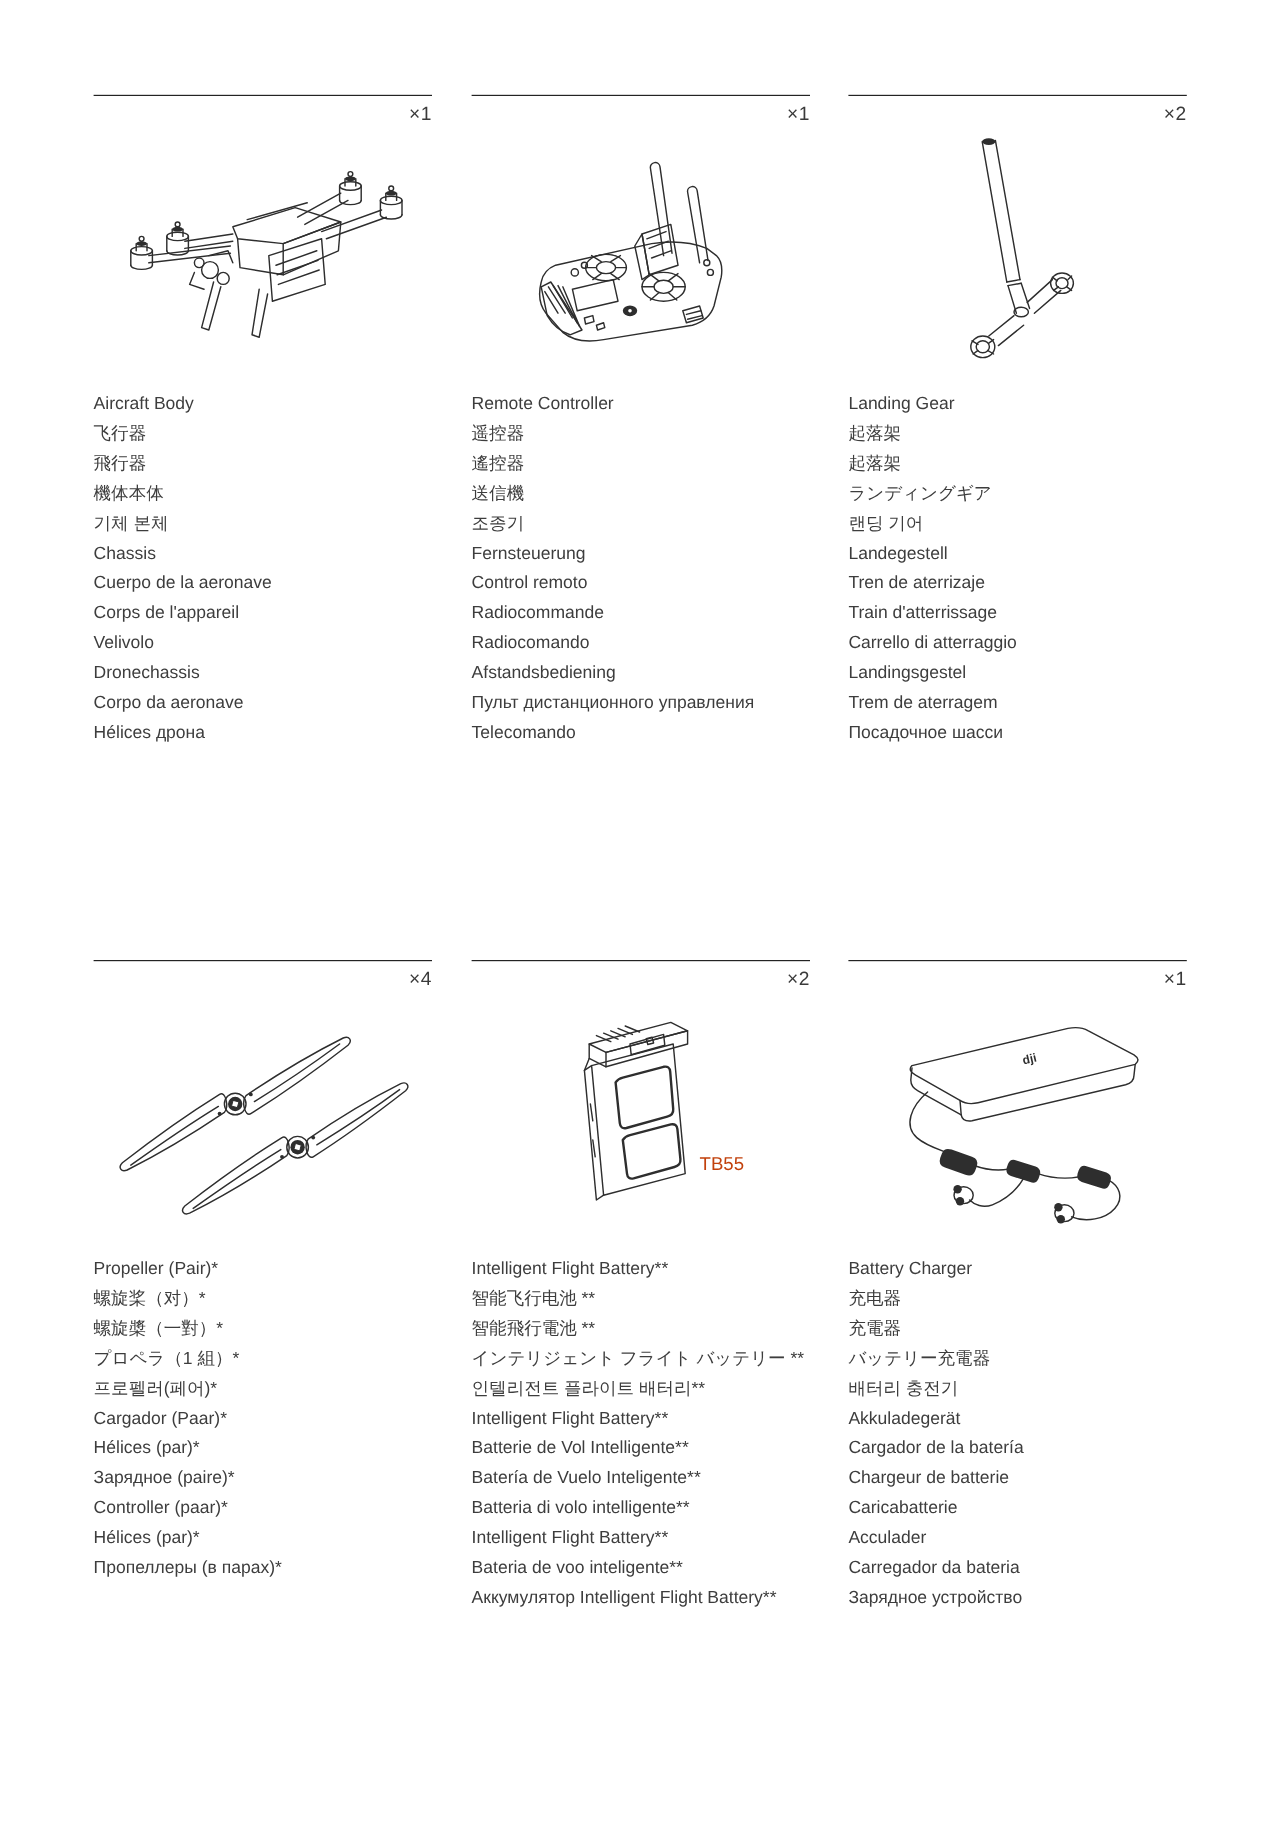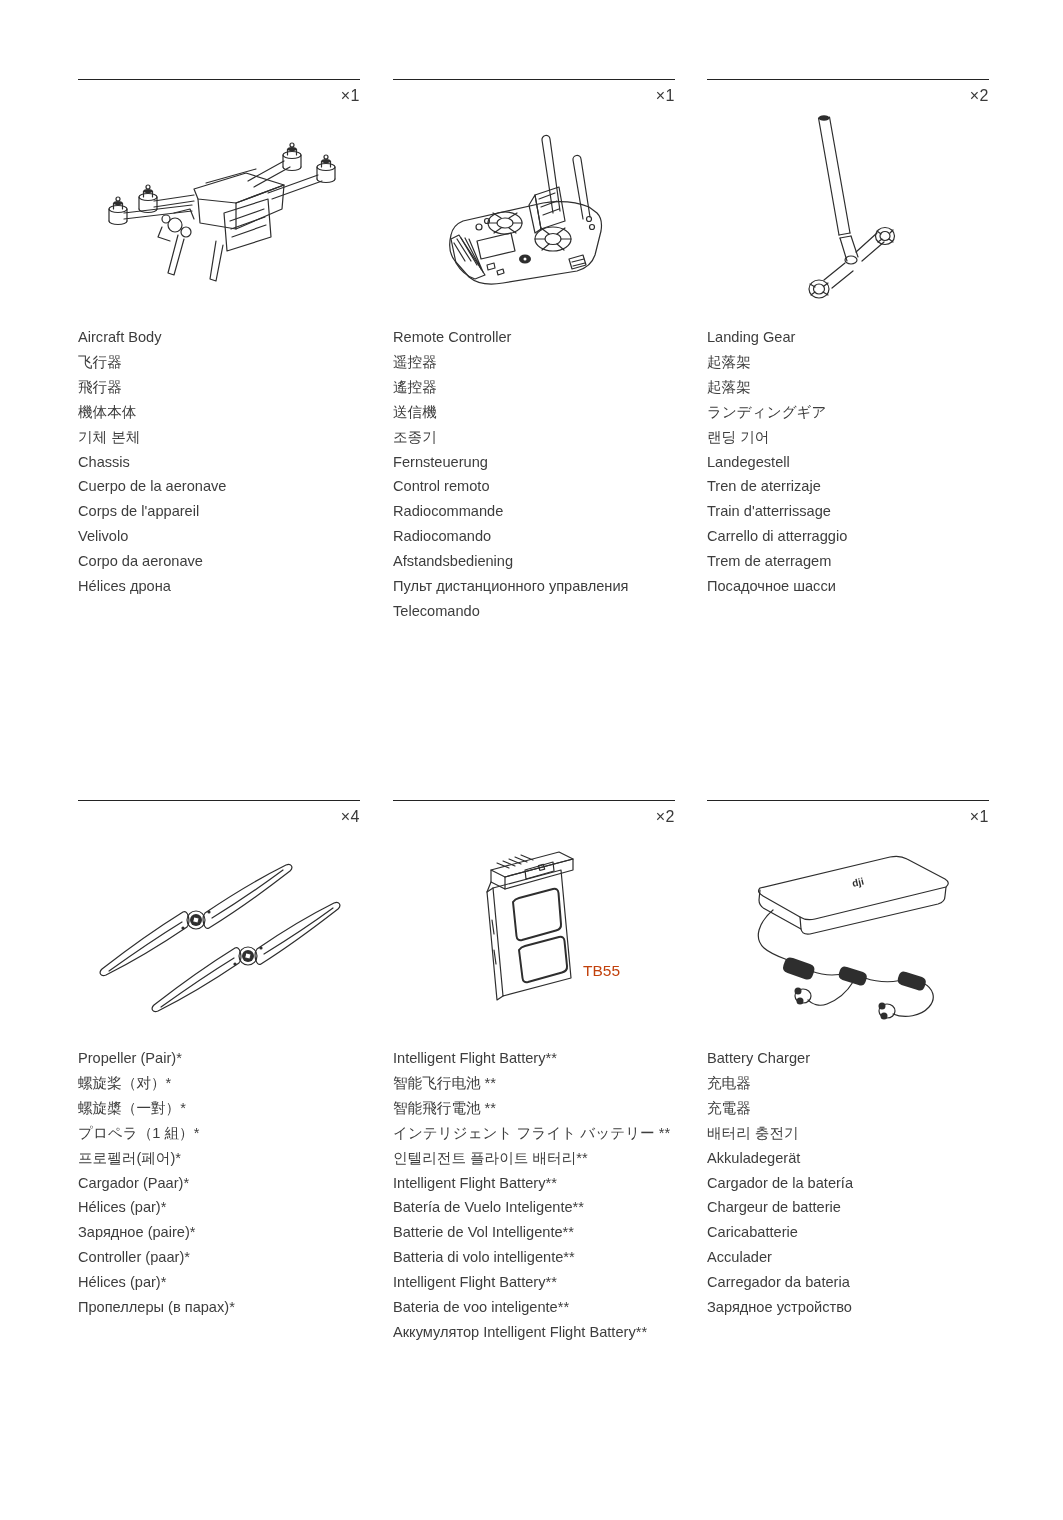--- a/index.html
+++ b/index.html
@@ -99,20 +99,21 @@
   <div class="labels">
     <p>Aircraft Body</p>
     <p>飞行器</p>
     <p>飛行器</p>
     <p>機体本体</p>
     <p>기체 본체</p>
     <p>Chassis</p>
     <p>Cuerpo de la aeronave</p>
     <p>Corps de l'appareil</p>
     <p>Velivolo</p>
+    <p>Dronechassis</p>
     <p>Corpo da aeronave</p>
     <p>Hélices дрона</p>
   </div>
 </section>
 
 <section class="cell" style="left:393px; top:79px">
   <div class="rule"></div>
   <div class="qty">×1</div>
   <div class="art">
     <svg viewBox="0 0 282 212">
@@ -203,20 +204,21 @@
   <div class="labels">
     <p>Landing Gear</p>
     <p>起落架</p>
     <p>起落架</p>
     <p>ランディングギア</p>
     <p>랜딩 기어</p>
     <p>Landegestell</p>
     <p>Tren de aterrizaje</p>
     <p>Train d'atterrissage</p>
     <p>Carrello di atterraggio</p>
+    <p>Landingsgestel</p>
     <p>Trem de aterragem</p>
     <p>Посадочное шасси</p>
   </div>
 </section>
 
 <section class="cell" style="left:78px; top:800px">
   <div class="rule"></div>
   <div class="qty">×4</div>
   <div class="art">
     <svg viewBox="0 0 282 212">
@@ -284,22 +286,22 @@
     </svg>
     <span class="model-label">TB55</span>
   </div>
   <div class="labels">
     <p>Intelligent Flight Battery**</p>
     <p>智能飞行电池 **</p>
     <p>智能飛行電池 **</p>
     <p>インテリジェント フライト バッテリー **</p>
     <p>인텔리전트 플라이트 배터리**</p>
     <p>Intelligent Flight Battery**</p>
+    <p>Batterie de Vol Intelligente**</p>
     <p>Batería de Vuelo Inteligente**</p>
-    <p>Batterie de Vol Intelligente**</p>
     <p>Batteria di volo intelligente**</p>
     <p>Intelligent Flight Battery**</p>
     <p>Bateria de voo inteligente**</p>
     <p>Аккумулятор Intelligent Flight Battery**</p>
   </div>
 </section>
 
 <section class="cell" style="left:707px; top:800px">
   <div class="rule"></div>
   <div class="qty">×1</div>
@@ -330,20 +332,21 @@
         <ellipse cx="180" cy="181" rx="8" ry="7"></ellipse>
         <circle class="ink-fill" cx="175" cy="176" r="3.5"></circle>
         <circle class="ink-fill" cx="177" cy="186" r="3.5"></circle>
       </g>
     </svg>
   </div>
   <div class="labels">
     <p>Battery Charger</p>
     <p>充电器</p>
     <p>充電器</p>
+    <p>バッテリー充電器</p>
     <p>배터리 충전기</p>
     <p>Akkuladegerät</p>
     <p>Cargador de la batería</p>
     <p>Chargeur de batterie</p>
     <p>Caricabatterie</p>
     <p>Acculader</p>
     <p>Carregador da bateria</p>
     <p>Зарядное устройство</p>
   </div>
 </section>

